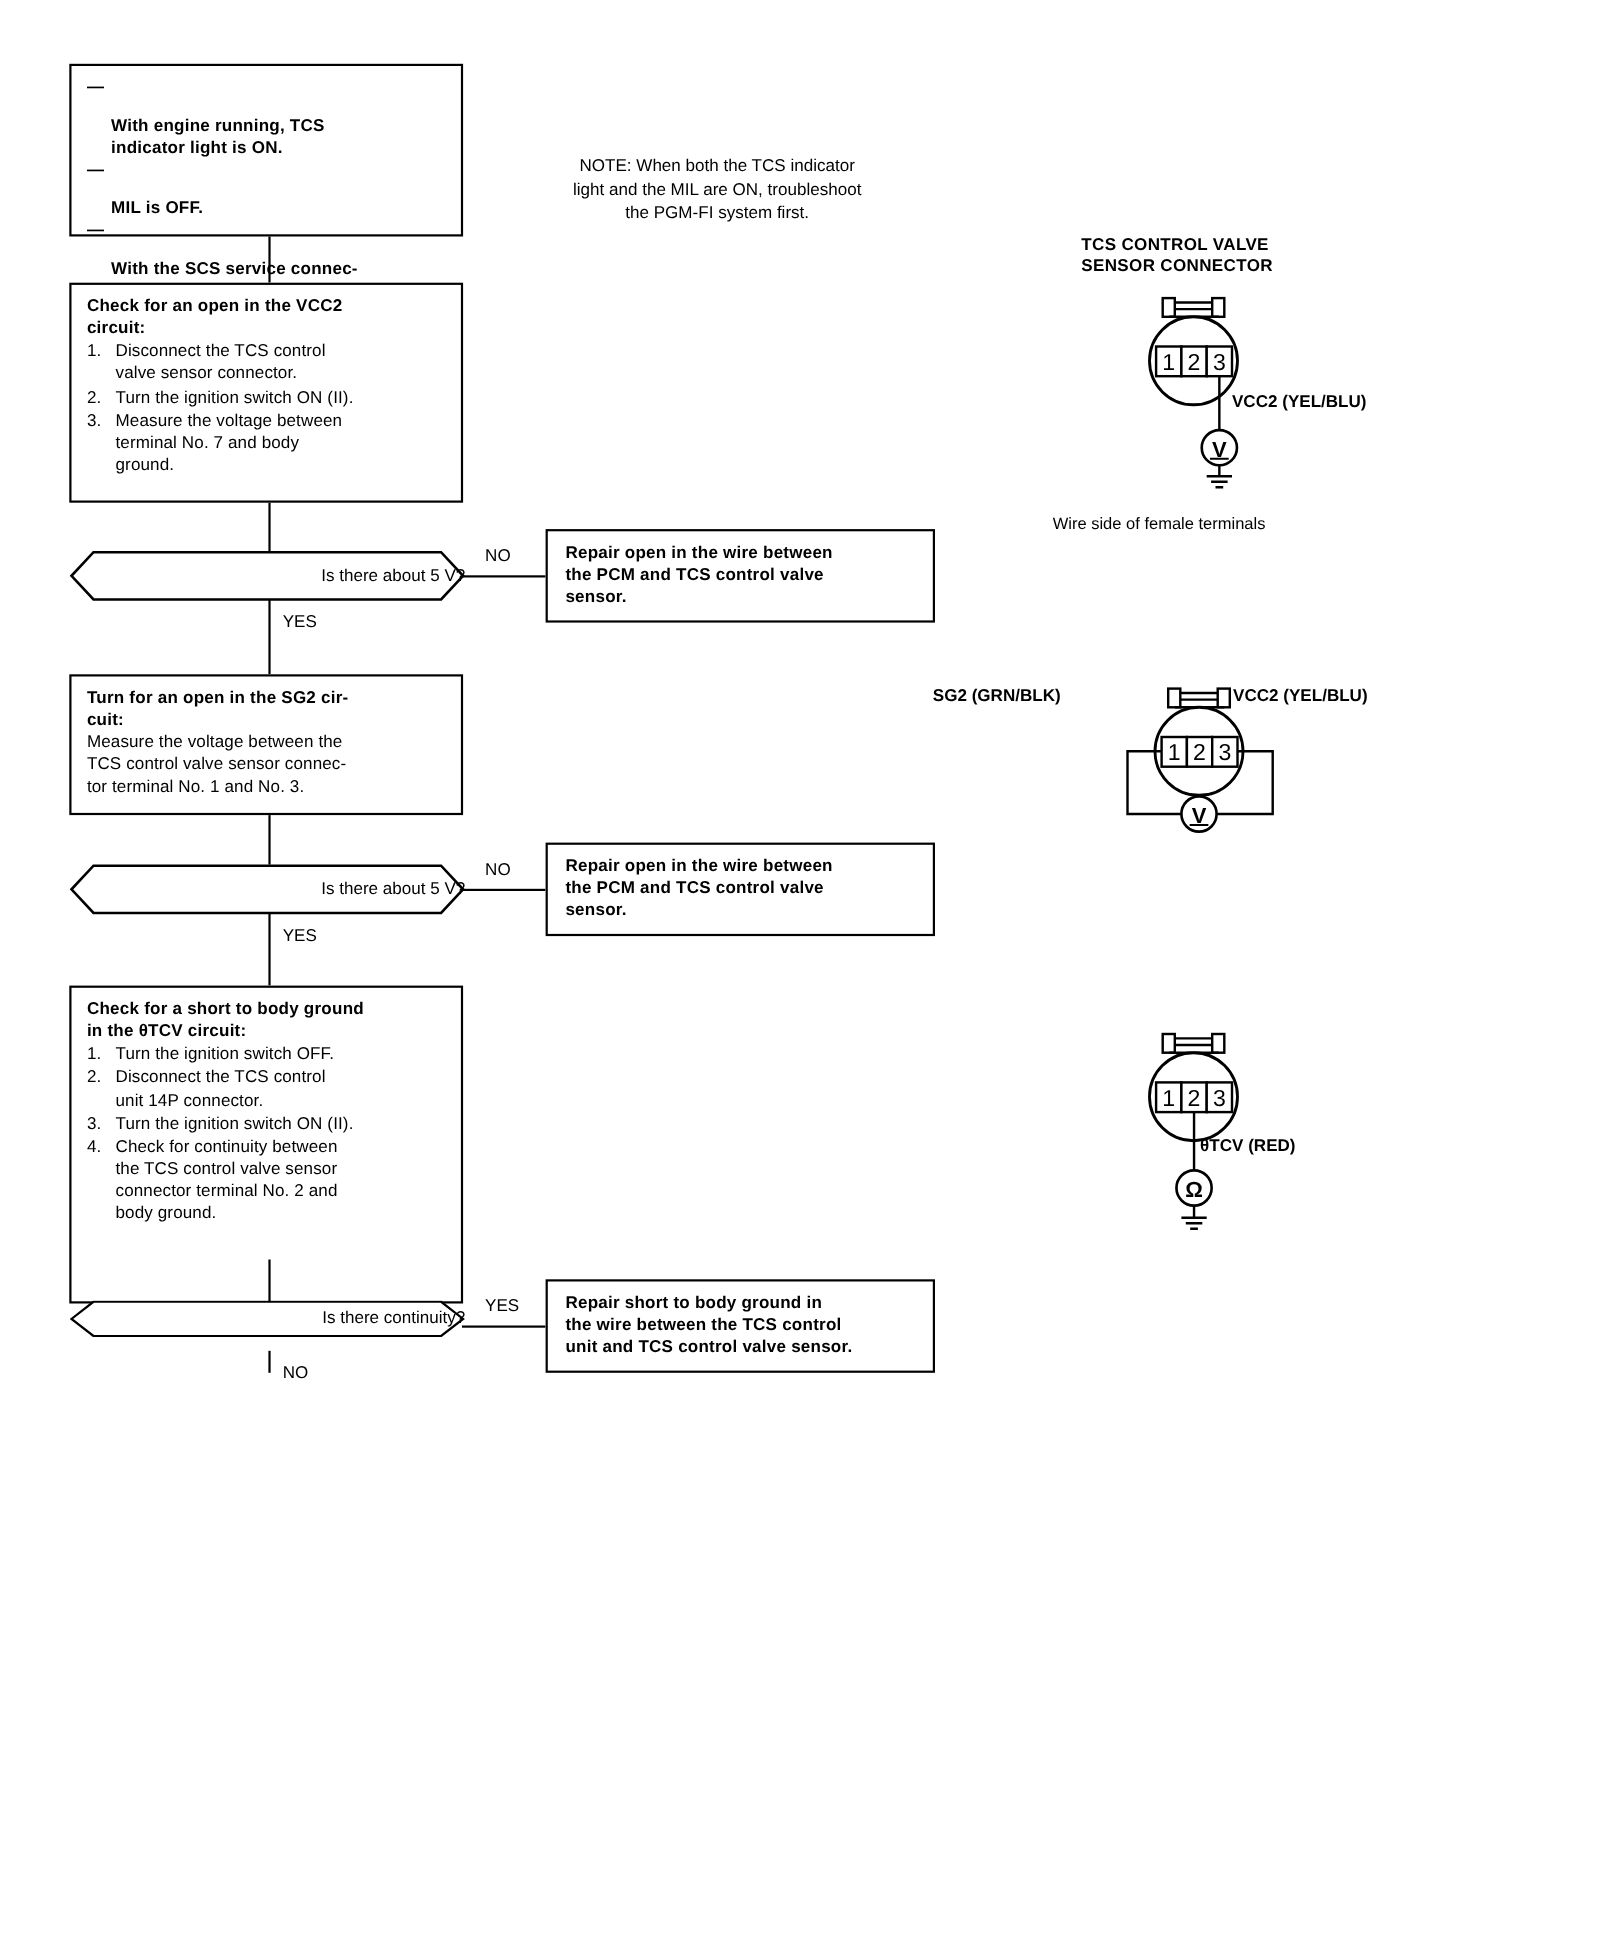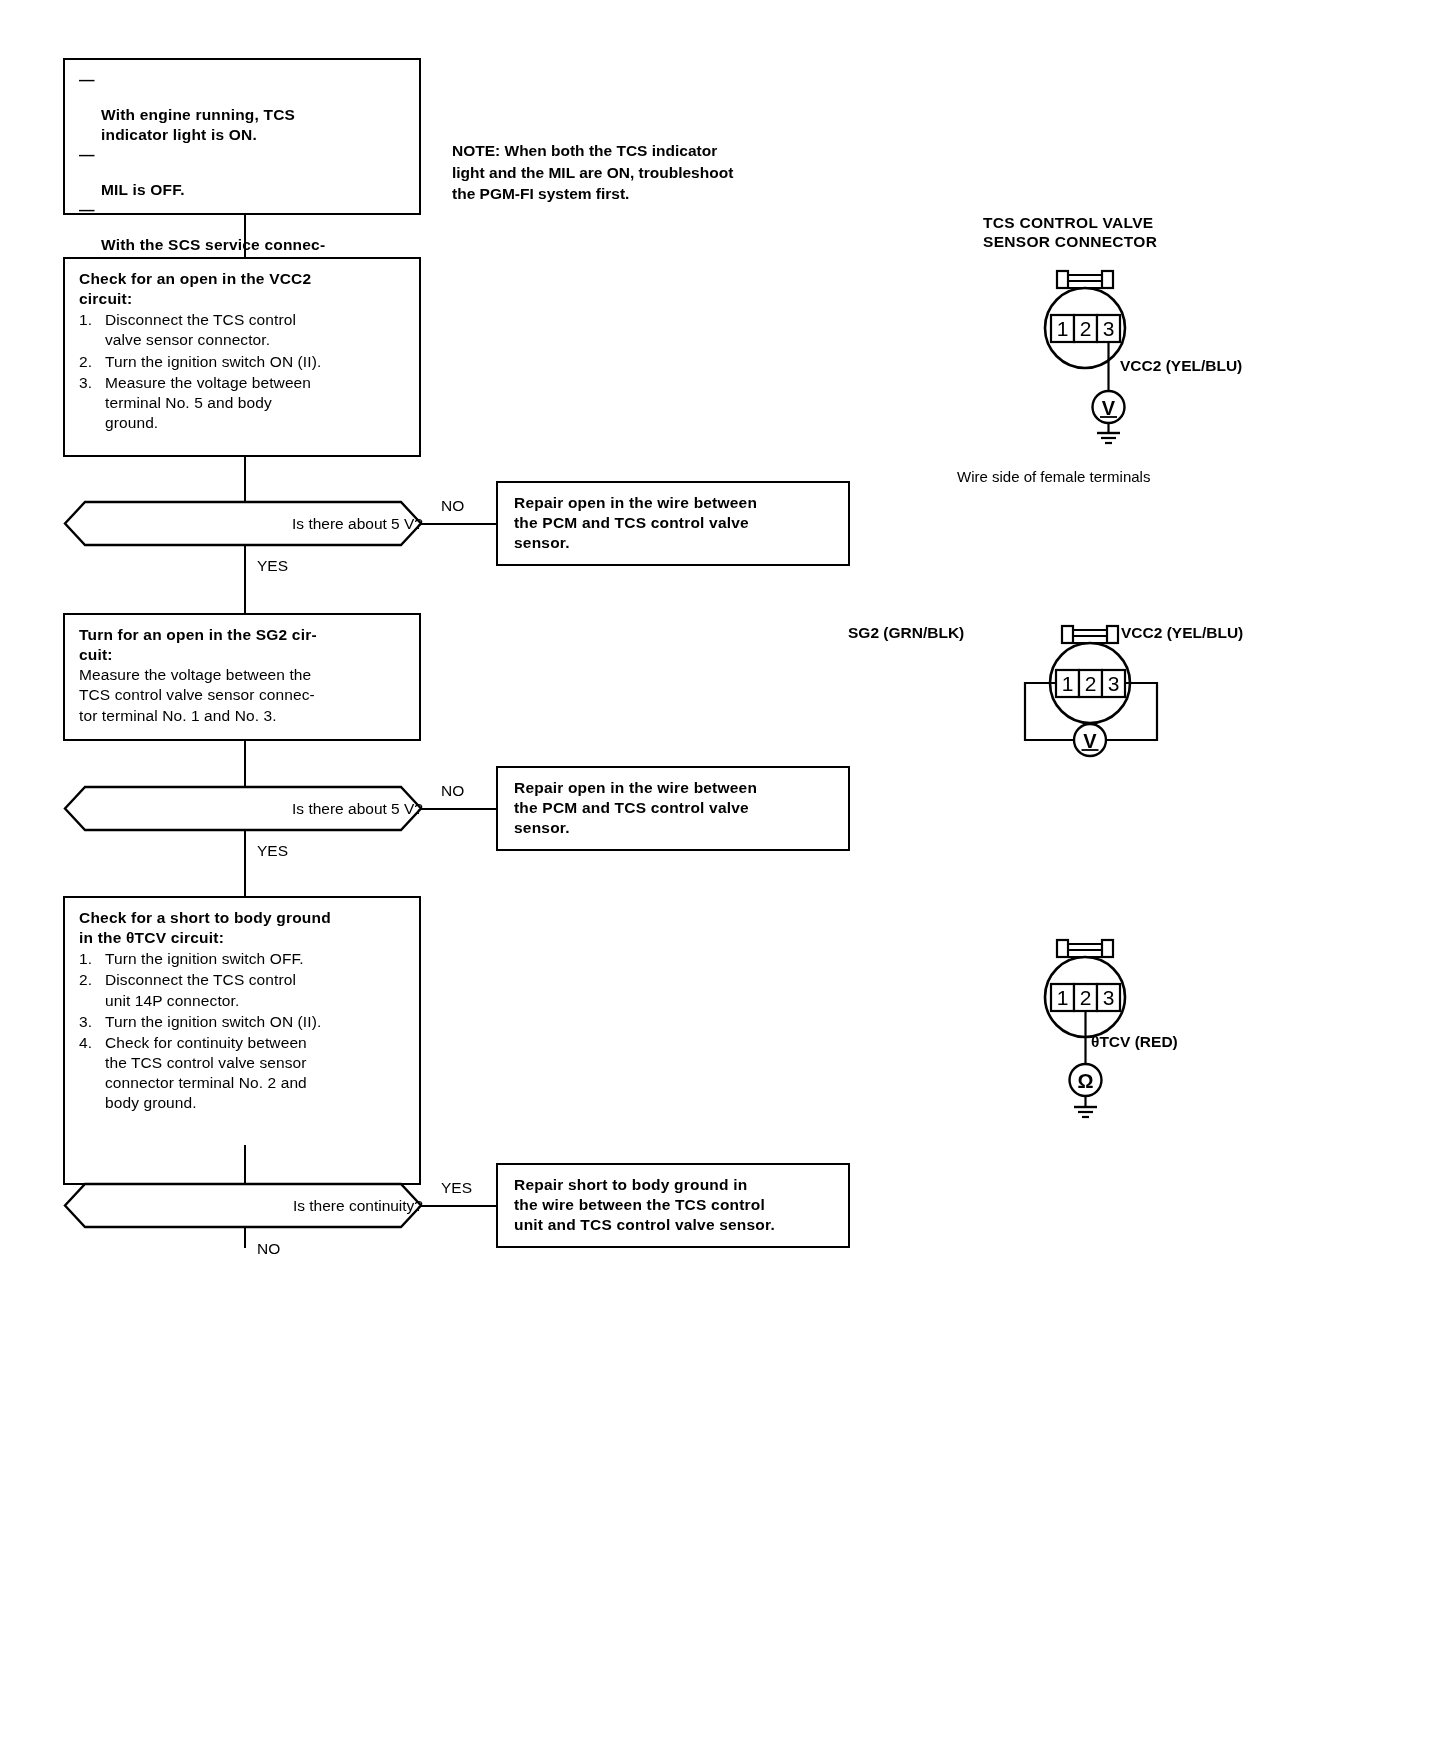--- a/index.html
+++ b/index.html
@@ -106,21 +106,22 @@
   .wire-label {
     position: absolute;
     font-size: 15.5px;
     font-weight: bold;
     white-space: nowrap;
   }
   .note-text {
     position: absolute;
     font-size: 15.5px;
     line-height: 1.40;
-    font-weight: bold;
+    font-weight: normal;
+    text-align: center;
   }
 </style>
 </head>
 <body>
 
 <div id="page">
 
   <div class="box" style="left:63px; top:58px; width:358px; height:157px;">
     <div class="box-lines">
       <div class="dashrow">
@@ -170,21 +171,21 @@
       <div class="numrow">
         <div class="num t-norm">2.</div>
         <div class="ntxt">
           <div class="t-norm">Turn the ignition switch ON (II).</div>
         </div>
       </div>
       <div class="numrow">
         <div class="num t-norm">3.</div>
         <div class="ntxt">
           <div class="t-norm">Measure the voltage between</div>
-          <div class="t-norm t-justify">terminal No. 5 and body</div>
+          <div class="t-norm t-justify">terminal No. 7 and body</div>
           <div class="t-norm">ground.</div>
         </div>
       </div>
     </div>
   </div>
 
   <div class="vline" style="left:244px; top:457px; height:45px;"></div>
 
   <div class="hex" style="left:63px; top:500px; width:360px; height:47px;">
     <svg viewBox="0 0 360 47" preserveAspectRatio="none">
@@ -271,21 +272,21 @@
           <div class="t-norm">the TCS control valve sensor</div>
           <div class="t-norm">connector terminal No. 2 and</div>
           <div class="t-norm">body ground.</div>
         </div>
       </div>
     </div>
   </div>
 
   <div class="vline" style="left:244px; top:1145px; height:38px;"></div>
 
-  <div class="hex" style="left:63px; top:1182px; width:360px; height:47px;">
+  <div class="hex" style="left:63px; top:1182px; width:360px; height:34px;">
     <svg viewBox="0 0 360 47" preserveAspectRatio="none">
       <polygon points="22,2 338,2 358,23.5 338,45 22,45 2,23.5" fill="#ffffff" stroke="#000000" stroke-width="2.4"></polygon>
     </svg>
     <div class="hex-label">Is there continuity?</div>
   </div>
 
   <div class="hline" style="left:420px; top:1205px; width:76px;"></div>
   <div class="edge-label" style="left:441px; top:1179px;">YES</div>
 
   <div class="box" style="left:496px; top:1163px; width:354px; height:85px; padding:10px 12px 8px 16px;">

